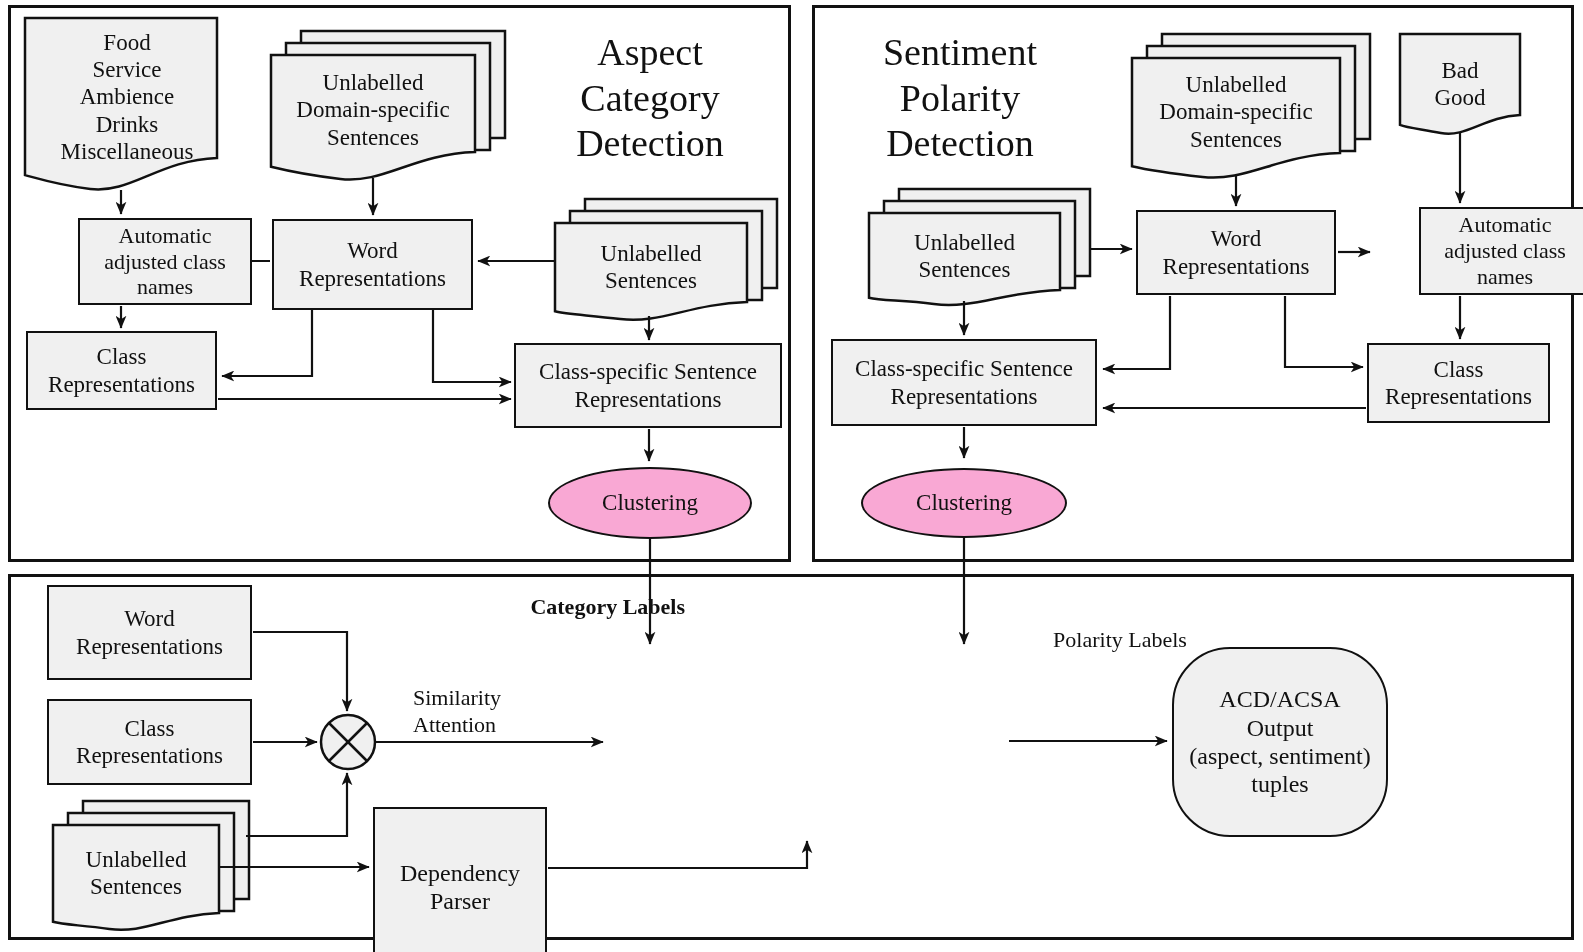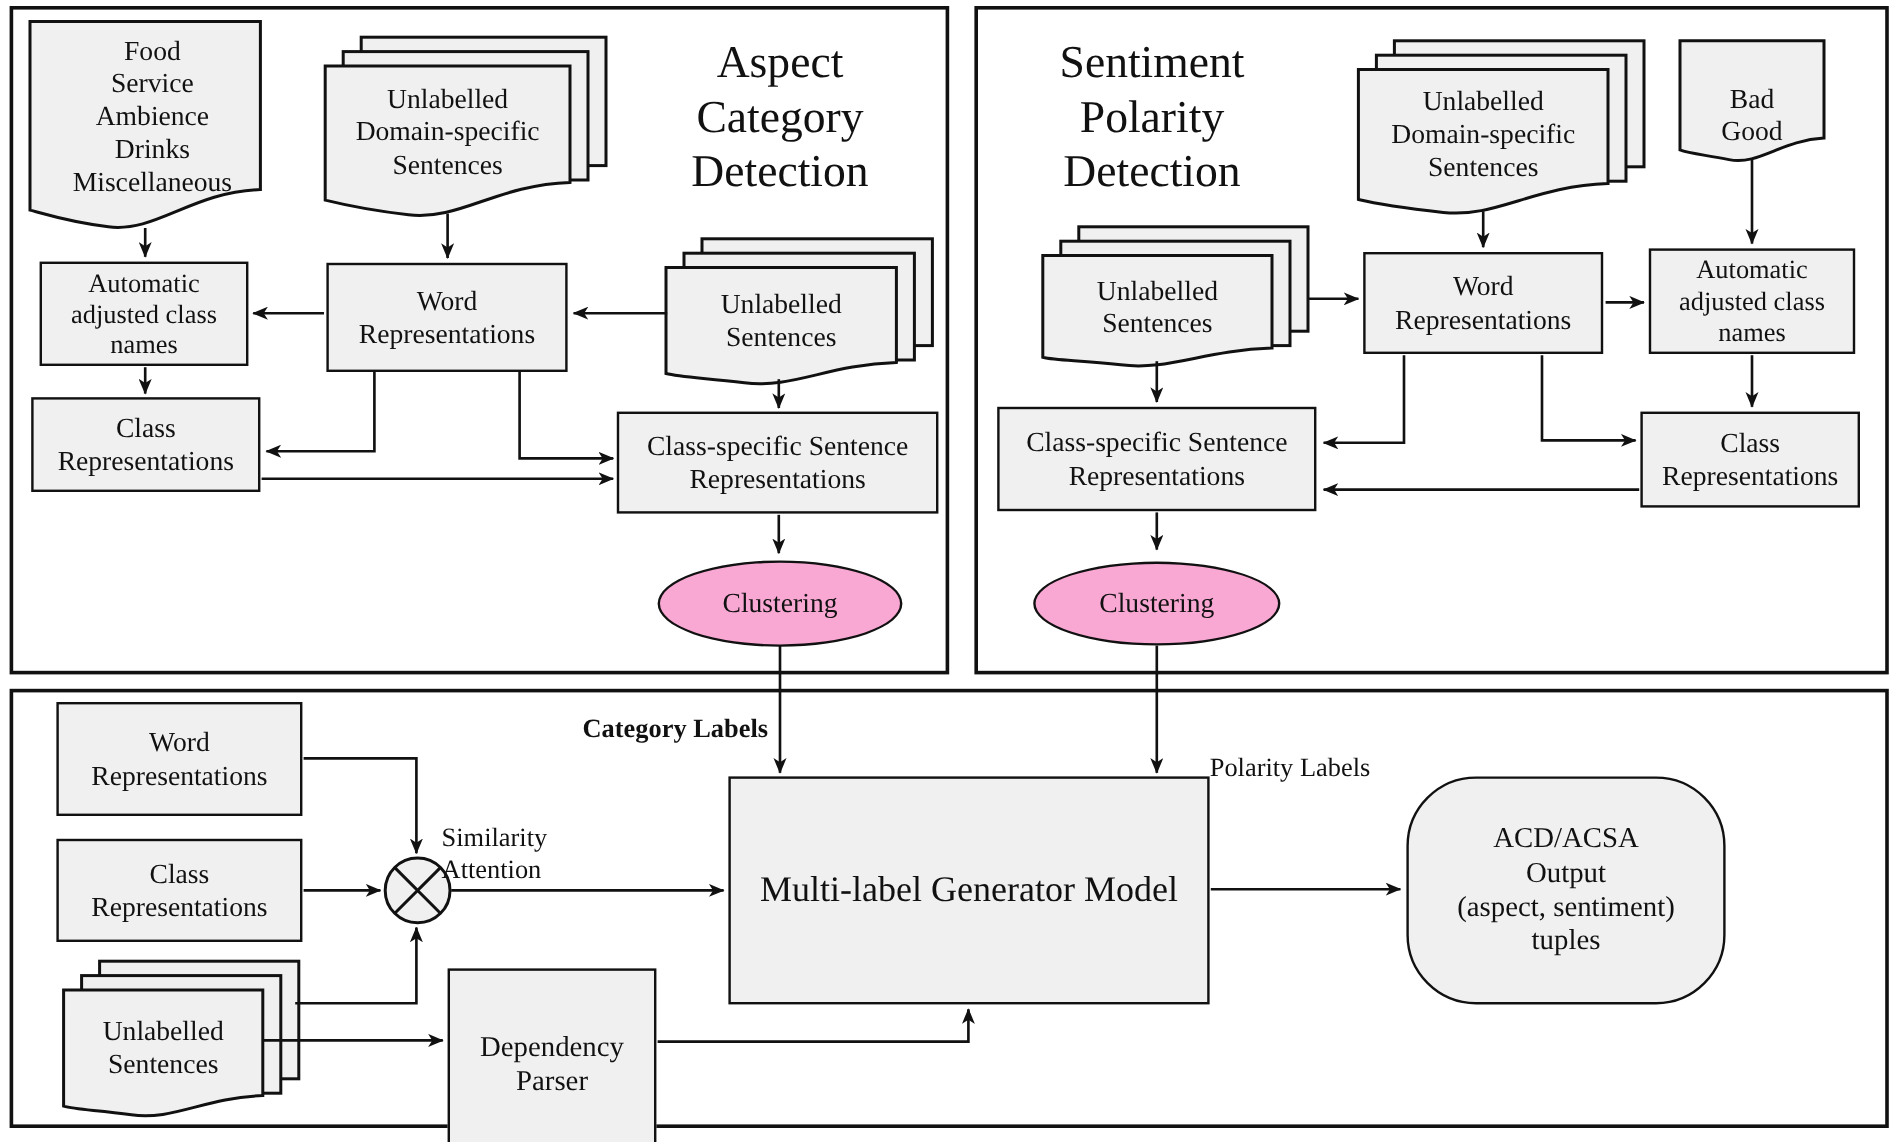--- a/index.html
+++ b/index.html
@@ -9,21 +9,21 @@
   .layer{position:absolute;left:0;top:0;}
   .shape{fill:#f0f0f0;stroke:#111;stroke-width:2.5px;}
   .conn{fill:none;stroke:#111;stroke-width:2.2px;}
   .node{position:absolute;display:flex;align-items:center;justify-content:center;
         text-align:center;white-space:pre-line;line-height:1.18;}
   .box{background:#f0f0f0;border:2.5px solid #111;box-sizing:border-box;}
   .ellipse{background:#f9a8d4;border:2.5px solid #111;border-radius:50%;box-sizing:border-box;}
   .rounded{background:#f0f0f0;border:2.5px solid #111;border-radius:58px 58px 58px 58px;box-sizing:border-box;}
   .doc-label{background:transparent;}
   .free-label{position:absolute;white-space:pre-line;line-height:1.22;}
-  .f22{font-size:22px;} .f23{font-size:23px;} .f24{font-size:24px;}
+  .f22{font-size:22px;margin-left:45px;} .f23{font-size:23px;} .f24{font-size:24px;}
   .f29{font-size:38px;line-height:1.2;} .f30{font-size:30px;}
 </style>
 </head>
 <body>
 
 <div class="stage">
 
   <div class="panel" style="left:8px;top:5px;width:777px;height:551px;"></div>
   <div class="panel" style="left:812px;top:5px;width:756px;height:551px;"></div>
   <div class="panel" style="left:8px;top:574px;width:1560px;height:360px;"></div>
@@ -136,21 +136,21 @@
 Representations</div>
   <div class="node ellipse f23" style="left:548px;top:467px;width:204px;height:72px;">Clustering</div>
 
   <div class="node free-label f29" style="left:870px;top:30px;width:180px;justify-content:center;text-align:center;display:flex;">Sentiment
 Polarity
 Detection</div>
 
   <div class="node doc-label f23" style="left:1132px;top:58px;width:208px;height:108px;">Unlabelled
 Domain-specific
 Sentences</div>
-  <div class="node doc-label f23" style="left:1400px;top:50px;width:120px;height:92px;">Bad
+  <div class="node doc-label f23" style="left:1400px;top:38px;width:120px;height:92px;">Bad
 Good</div>
   <div class="node doc-label f23" style="left:869px;top:213px;width:191px;height:86px;">Unlabelled
 Sentences</div>
 
   <div class="node box f23" style="left:1136px;top:210px;width:200px;height:85px;">Word
 Representations</div>
   <div class="node box f22" style="left:1374px;top:207px;width:172px;height:88px;">Automatic
 adjusted class
 names</div>
   <div class="node box f23" style="left:831px;top:339px;width:266px;height:87px;">Class-specific Sentence
@@ -168,20 +168,19 @@
 Representations</div>
   <div class="node doc-label f23" style="left:53px;top:825px;width:166px;height:96px;">Unlabelled
 Sentences</div>
 
   <div class="free-label f22" style="left:368px;top:685px;width:140px;text-align:left;">Similarity
 Attention</div>
 
   <div class="node box f24" style="left:373px;top:807px;width:174px;height:160px;">Dependency
 Parser</div>
 
-  <div class="node box f30" style="left:607px;top:647px;width:401px;height:190px;">Multi-label Generator Model</div>
 
-  <div class="node rounded f24" style="left:1172px;top:647px;width:266px;height:190px;">ACD/ACSA
+  <div class="node rounded f24" style="left:1172px;top:647px;width:216px;height:190px;">ACD/ACSA
 Output
 (aspect, sentiment)
 tuples</div>
 
 </div>
 
 </body></html>

